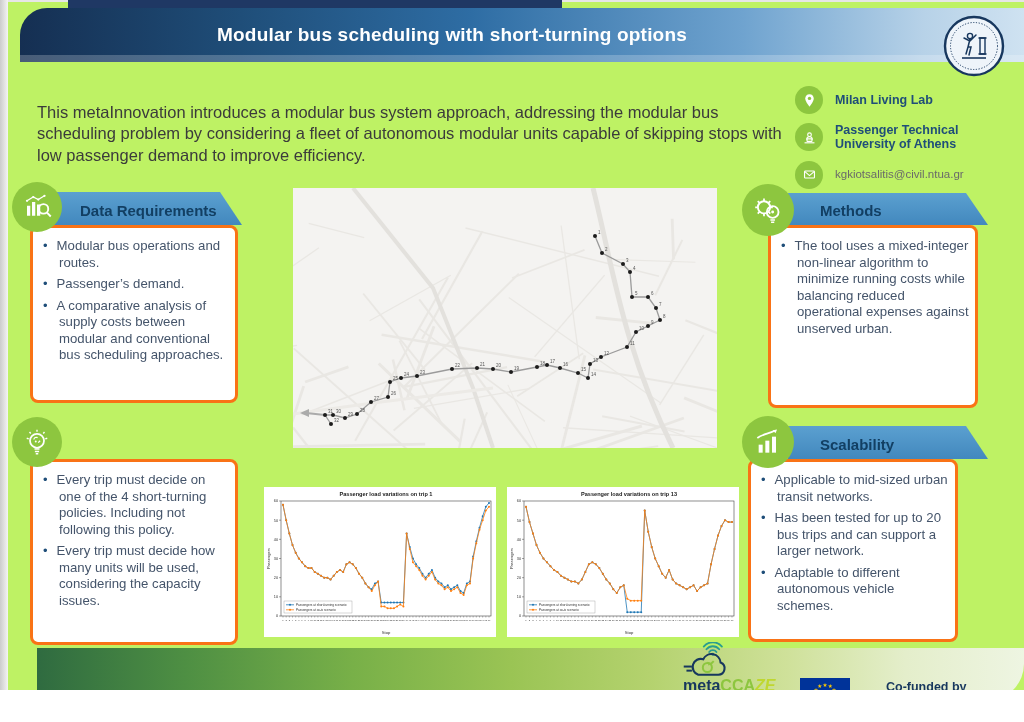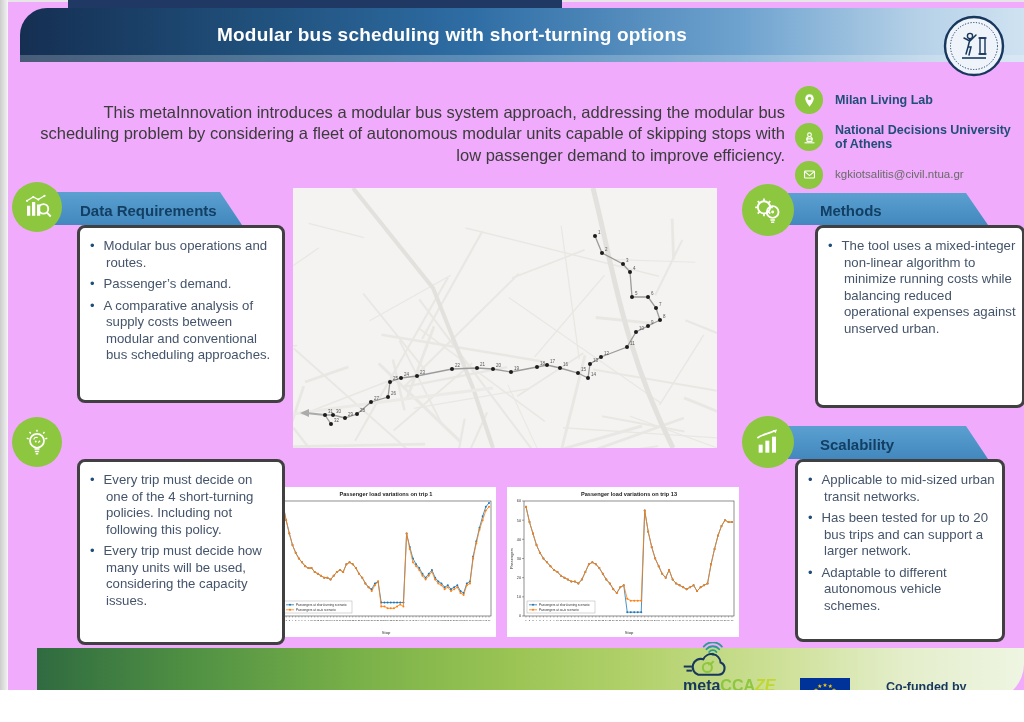--- a/index.html
+++ b/index.html
@@ -1,51 +1,51 @@
 <!DOCTYPE html>
 <html><head>
 <meta charset="utf-8">
 <style>
   html,body{margin:0;padding:0;background:#fff;}
-  .poster{position:relative;width:1024px;height:690px;background:#f0abfc;overflow:hidden;
+  .poster{position:relative;width:1024px;height:690px;background:#bef264;overflow:hidden;
           font-family:"Liberation Sans",sans-serif;}
   .page-top-line{position:absolute;left:0;top:0;width:100%;height:2px;background:#e6e6e6;}
   .page-left-edge{position:absolute;left:0;top:0;width:8px;height:100%;
           background:linear-gradient(90deg,#cccccc,#f4f4f4);}
   .top-strip{position:absolute;left:68px;top:0;width:494px;height:8px;background:#1f3864;}
 
   
   .header{position:absolute;left:20px;top:8px;right:0;height:54px;
           background:linear-gradient(90deg,#152f52 0%,#1f4e79 22%,#2e6da4 45%,#6fa3cf 72%,#b7d2e8 90%,#cfe2f1 100%);
           border-radius:27px 0 0 0;}
   .header:after{content:"";position:absolute;left:0;bottom:0;width:100%;height:7px;
           background:rgba(255,255,255,0.22);}
   .header-title{position:absolute;left:0;right:140px;top:0;height:54px;line-height:54px;
           text-align:center;color:#ffffff;font-size:19px;font-weight:bold;letter-spacing:0.2px;}
   .ntua-seal{position:absolute;right:18px;top:14px;width:64px;height:64px;}
 
   
   .intro{position:absolute;left:37px;top:85px;width:748px;font-size:16.5px;line-height:1.32;
-          color:#3b3b3b;text-align:right;}
+          color:#3b3b3b;}
   .contact{position:absolute;left:795px;top:86px;width:222px;}
   .contact-row{display:flex;align-items:center;margin-bottom:9px;}
   .contact-ico{width:28px;height:28px;border-radius:50%;background:#8dc63f;flex:0 0 28px;
           display:flex;align-items:center;justify-content:center;margin-right:12px;}
   .contact-label{font-size:12.5px;font-weight:bold;color:#1f4e79;line-height:1.15;}
   .contact-label.plain{font-weight:normal;color:#6a6a6a;font-size:11.5px;}
 
   
   .icon-circle{position:absolute;border-radius:50%;background:#8dc63f;z-index:3;
           display:flex;align-items:center;justify-content:center;}
   .banner{position:absolute;height:33px;z-index:2;
           background:linear-gradient(180deg,#5ba0d0,#4288be);
           clip-path:polygon(0 0,calc(100% - 22px) 0,100% 100%,0 100%);}
   .banner-title{margin:2px;padding-left:30px;line-height:33px;font-size:15px;font-weight:bold;
           color:#123f63;}
-  .sect-box{position:absolute;border:3px solid #404040;border-radius:8px;background:#fff;z-index:1;margin-left:47px;}
+  .sect-box{position:absolute;border:3px solid #f97316;border-radius:8px;background:#fff;z-index:1;}
   .sect-box ul{margin:10px 6px 0 10px;padding:0;list-style:none;}
   .sect-box li{font-size:13.2px;color:#44546a;line-height:1.25;margin-bottom:5px;
           padding-left:16px;text-indent:-16px;}
   .sect-box li:before{content:"\2022";color:#1f4e79;margin-right:9px;font-size:13px;}
 
   
   .map-area{position:absolute;left:293px;top:188px;width:424px;height:260px;}
   .chart{position:absolute;width:232px;height:150px;}
   #chart1{left:264px;top:487px;}
   #chart2{left:507px;top:487px;}
@@ -98,21 +98,21 @@
     </div>
     <div class="contact-row">
       <span class="contact-ico">
         <svg width="17" height="17" viewBox="0 0 24 24" fill="none" stroke="#fff" stroke-width="1.6">
             <circle cx="12" cy="8" r="2.6"></circle>
             <path d="M8,15 a4,4 0 0 1 8,0"></path>
             <rect x="8.5" y="14" width="7" height="3.4" rx="0.6"></rect>
             <line x1="5" y1="19.5" x2="19" y2="19.5"></line>
           </svg>
       </span>
-      <span class="contact-label">National Decisions University of Athens</span>
+      <span class="contact-label">Passenger Technical University of Athens</span>
     </div>
     <div class="contact-row">
       <span class="contact-ico">
         <svg width="17" height="17" viewBox="0 0 24 24" fill="none" stroke="#fff" stroke-width="1.6">
             <rect x="5" y="7" width="14" height="10" rx="1.2"></rect>
             <polyline points="5.5,8 12,13.5 18.5,8"></polyline>
           </svg>
       </span>
       <span class="contact-label plain">kgkiotsalitis@civil.ntua.gr</span>
     </div>

